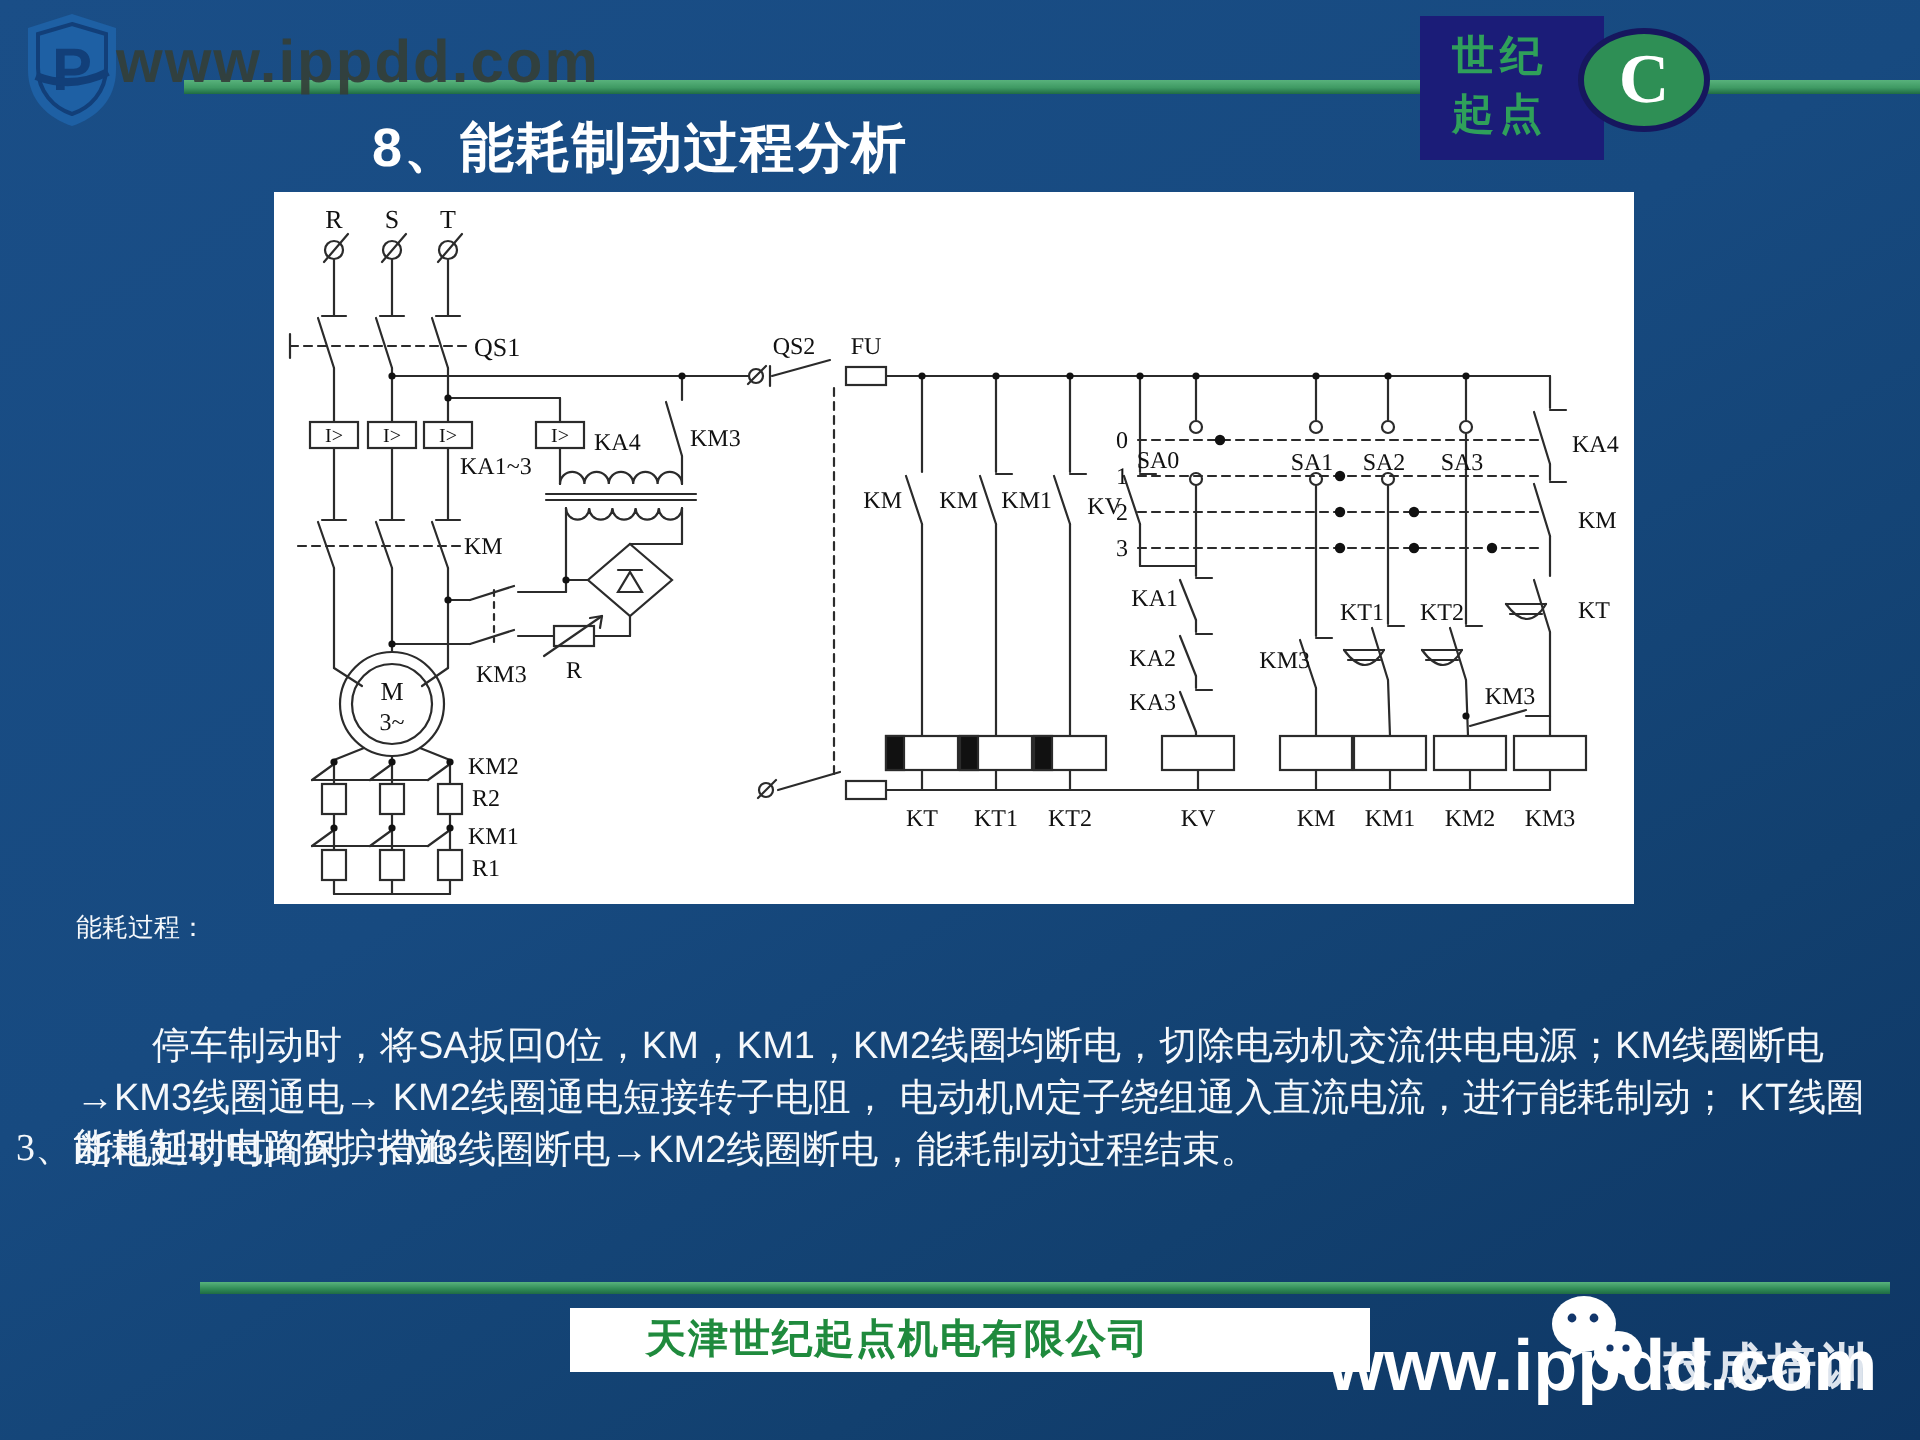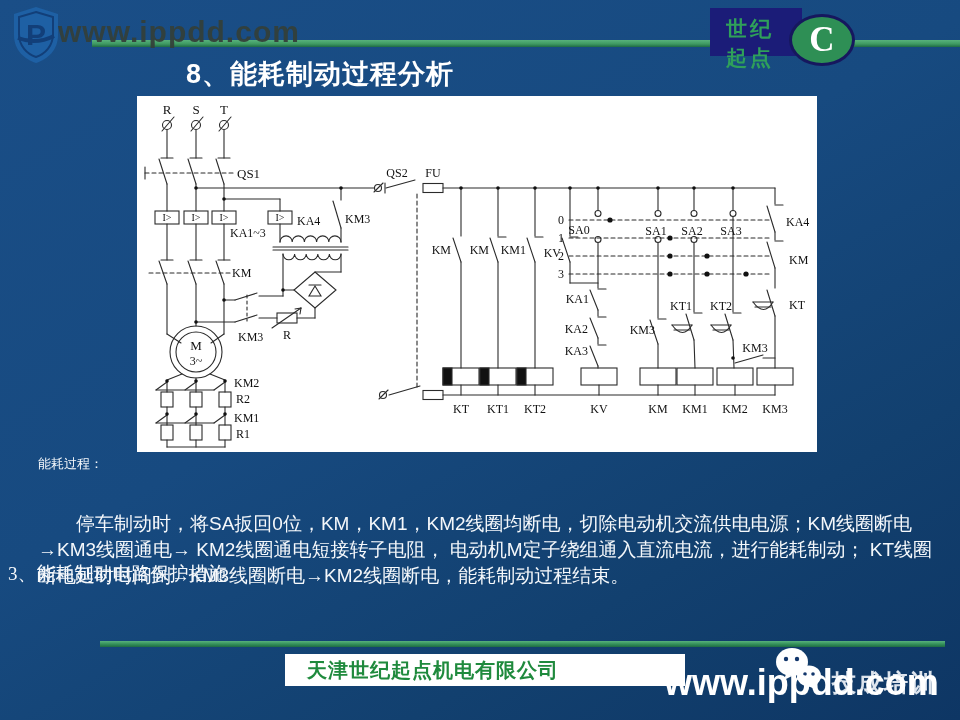--- a/index.html
+++ b/index.html
@@ -5,21 +5,21 @@
   html,body{margin:0;padding:0;}
   #slide{position:relative;width:960px;height:720px;overflow:hidden;
          background:linear-gradient(150deg,#1a4e87 0%,#174a80 45%,#12406f 75%,#0e3664 100%);
          font-family:"Liberation Sans",sans-serif;}
   .abs{position:absolute;}
   
   #top-line{left:92px;top:40px;width:868px;height:7px;
             background:linear-gradient(#58b27c 0%,#3f9a63 55%,#1f6b44 100%);}
   #logo-shield{left:10px;top:5px;}
   #top-watermark{left:58px;top:15px;font-size:30px;font-weight:bold;color:#343f39;opacity:.92;letter-spacing:1px;}
-  #brand-box{left:710px;top:8px;width:92px;height:48px;background:#1b1c78;color:#2fa05a;
+  #brand-box{left:710px;top:8px;width:92px;height:72px;background:#1b1c78;color:#2fa05a;
              font-weight:bold;font-size:21px;line-height:29px;padding:6px 0 0 16px;box-sizing:border-box;letter-spacing:3px;}
   #brand-badge{left:789px;top:14px;width:66px;height:52px;background:#2e8f55;border:3px solid #16175e;
                border-radius:50%;color:#fff;font-family:"Liberation Serif",serif;font-weight:bold;font-size:35px;
                display:flex;align-items:center;justify-content:center;box-sizing:border-box;}
   #page-title{left:186px;top:56px;font-size:27px;font-weight:bold;color:#ffffff;letter-spacing:1px;}
   
   #diagram-panel{left:137px;top:96px;width:680px;height:356px;background:#ffffff;}
   .dlabel{font-family:"Liberation Serif",serif;font-size:12px;fill:#111;}
   .dlabel13{font-family:"Liberation Serif",serif;font-size:13px;fill:#111;}
   .dlabel10{font-family:"Liberation Serif",serif;font-size:10px;fill:#111;}
@@ -27,21 +27,21 @@
   .white-text{color:#f5f8fb;}
   #para1-head{left:38px;top:455px;font-size:13px;}
   #para1{left:38px;top:481px;width:908px;font-size:19px;line-height:26px;text-indent:2em;margin-top:30px;}
   #sec3-head{left:8px;top:561px;font-size:19px;font-family:"Liberation Serif",serif;text-align:right;}
   #para2{left:38px;top:587px;width:912px;font-size:19px;line-height:26px;text-indent:2em;
          font-family:"Liberation Serif",serif;}
   
   #bottom-line{left:100px;top:641px;width:845px;height:6px;
                background:linear-gradient(#58b27c 0%,#2f8a55 60%,#1f6b44 100%);}
   #company-box{left:285px;top:654px;width:400px;height:32px;background:#ffffff;}
-  #company-name{padding-left:22px;line-height:32px;font-size:20px;font-weight:bold;color:#1f8a3d;letter-spacing:1px;}
+  #company-name{padding-left:38px;line-height:32px;font-size:20px;font-weight:bold;color:#1f8a3d;letter-spacing:1px;}
   #wechat-icon{left:772px;top:645px;}
   #footer-brand{left:832px;top:651px;font-size:24px;font-weight:bold;color:#e9eef5;opacity:.95;letter-spacing:2px;margin-top:16px;}
   #footer-watermark{left:664px;top:662px;font-size:36px;font-weight:800;color:#ffffff;letter-spacing:0px;}
 </style>
 </head>
 <body>
 
 <div id="slide">
 
   <div class="abs" id="top-line"></div>

